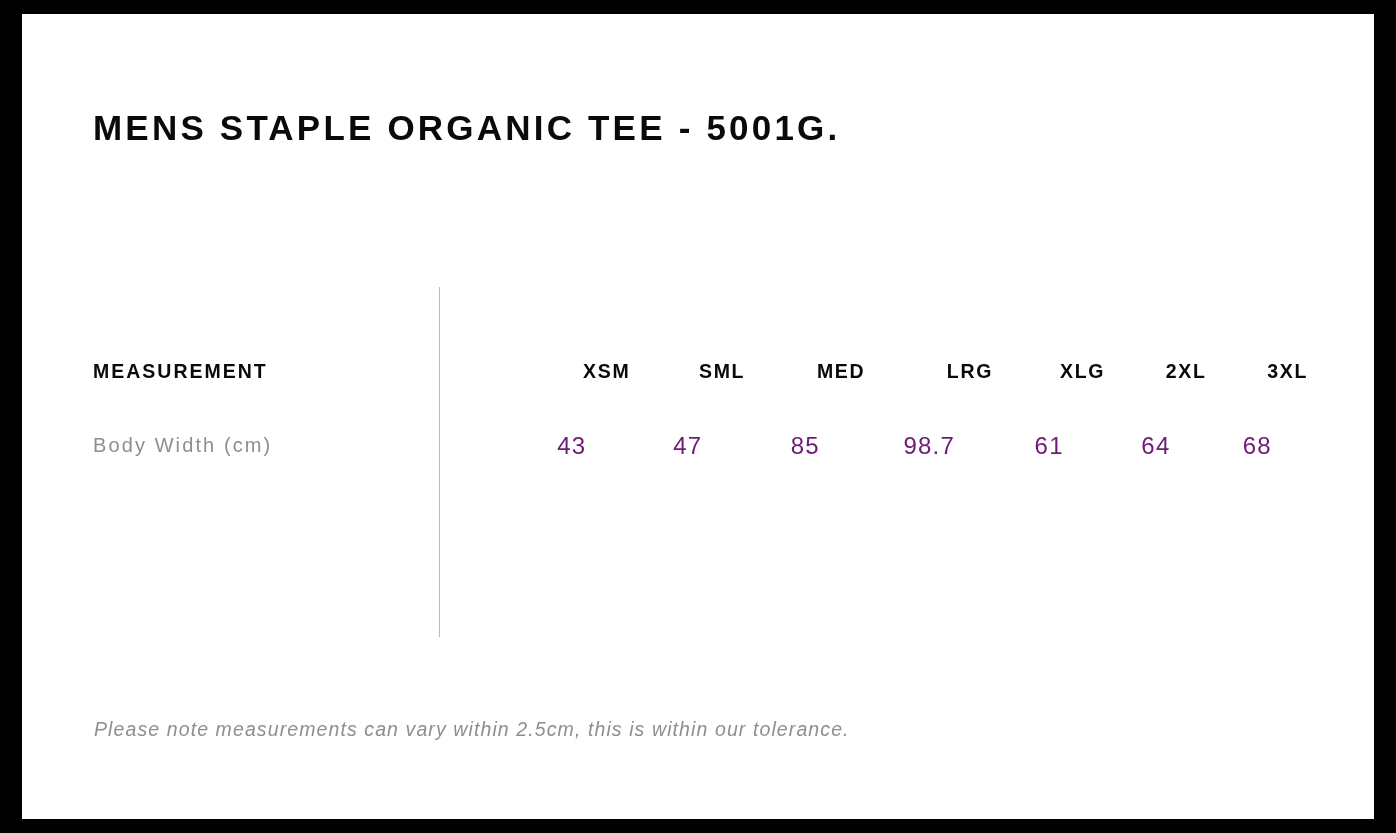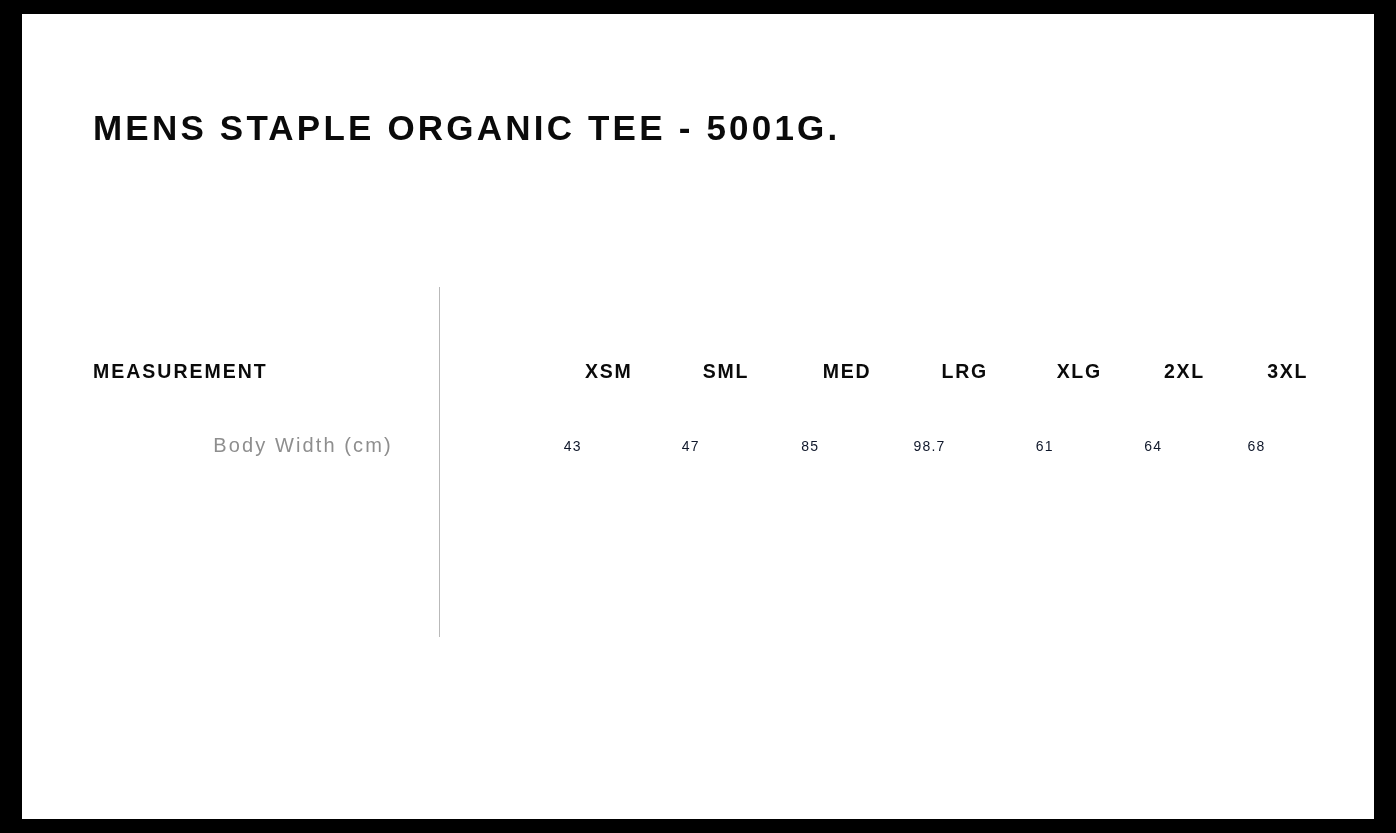--- a/index.html
+++ b/index.html
@@ -82,32 +82,32 @@
   .head-size {
     text-align: right;
     font-size: 19.5px;
     font-weight: bold;
     letter-spacing: 1.7px;
     color: #0a0a0a;
     height: 55px;
     vertical-align: middle;
   }
   .row-label {
-    text-align: center;
+    text-align: left;
     font-size: 20px;
     letter-spacing: 2.1px;
     color: #8e8e8e;
     height: 93px;
     vertical-align: middle;
   }
   .cell-value {
     text-align: center;
-    font-size: 14px;
+    font-size: 24px;
     letter-spacing: 1.2px;
-    color: #0f172a;
+    color: #701a75;
     height: 93px;
     vertical-align: middle;
   }
   .footnote {
     position: absolute;
     left: 72px;
     top: 704px;
     font-size: 19.5px;
     font-style: italic;
     letter-spacing: 1.1px;
@@ -145,15 +145,16 @@
           <td class="cell-value">47</td>
           <td class="cell-value">85</td>
           <td class="cell-value">98.7</td>
           <td class="cell-value">61</td>
           <td class="cell-value">64</td>
           <td class="cell-value">68</td>
         </tr>
       </tbody>
     </table>
 
+    <div class="footnote">Please note measurements can vary within 2.5cm, this is within our tolerance.</div>
 
   </div>
 </div>
 
 </body></html>

